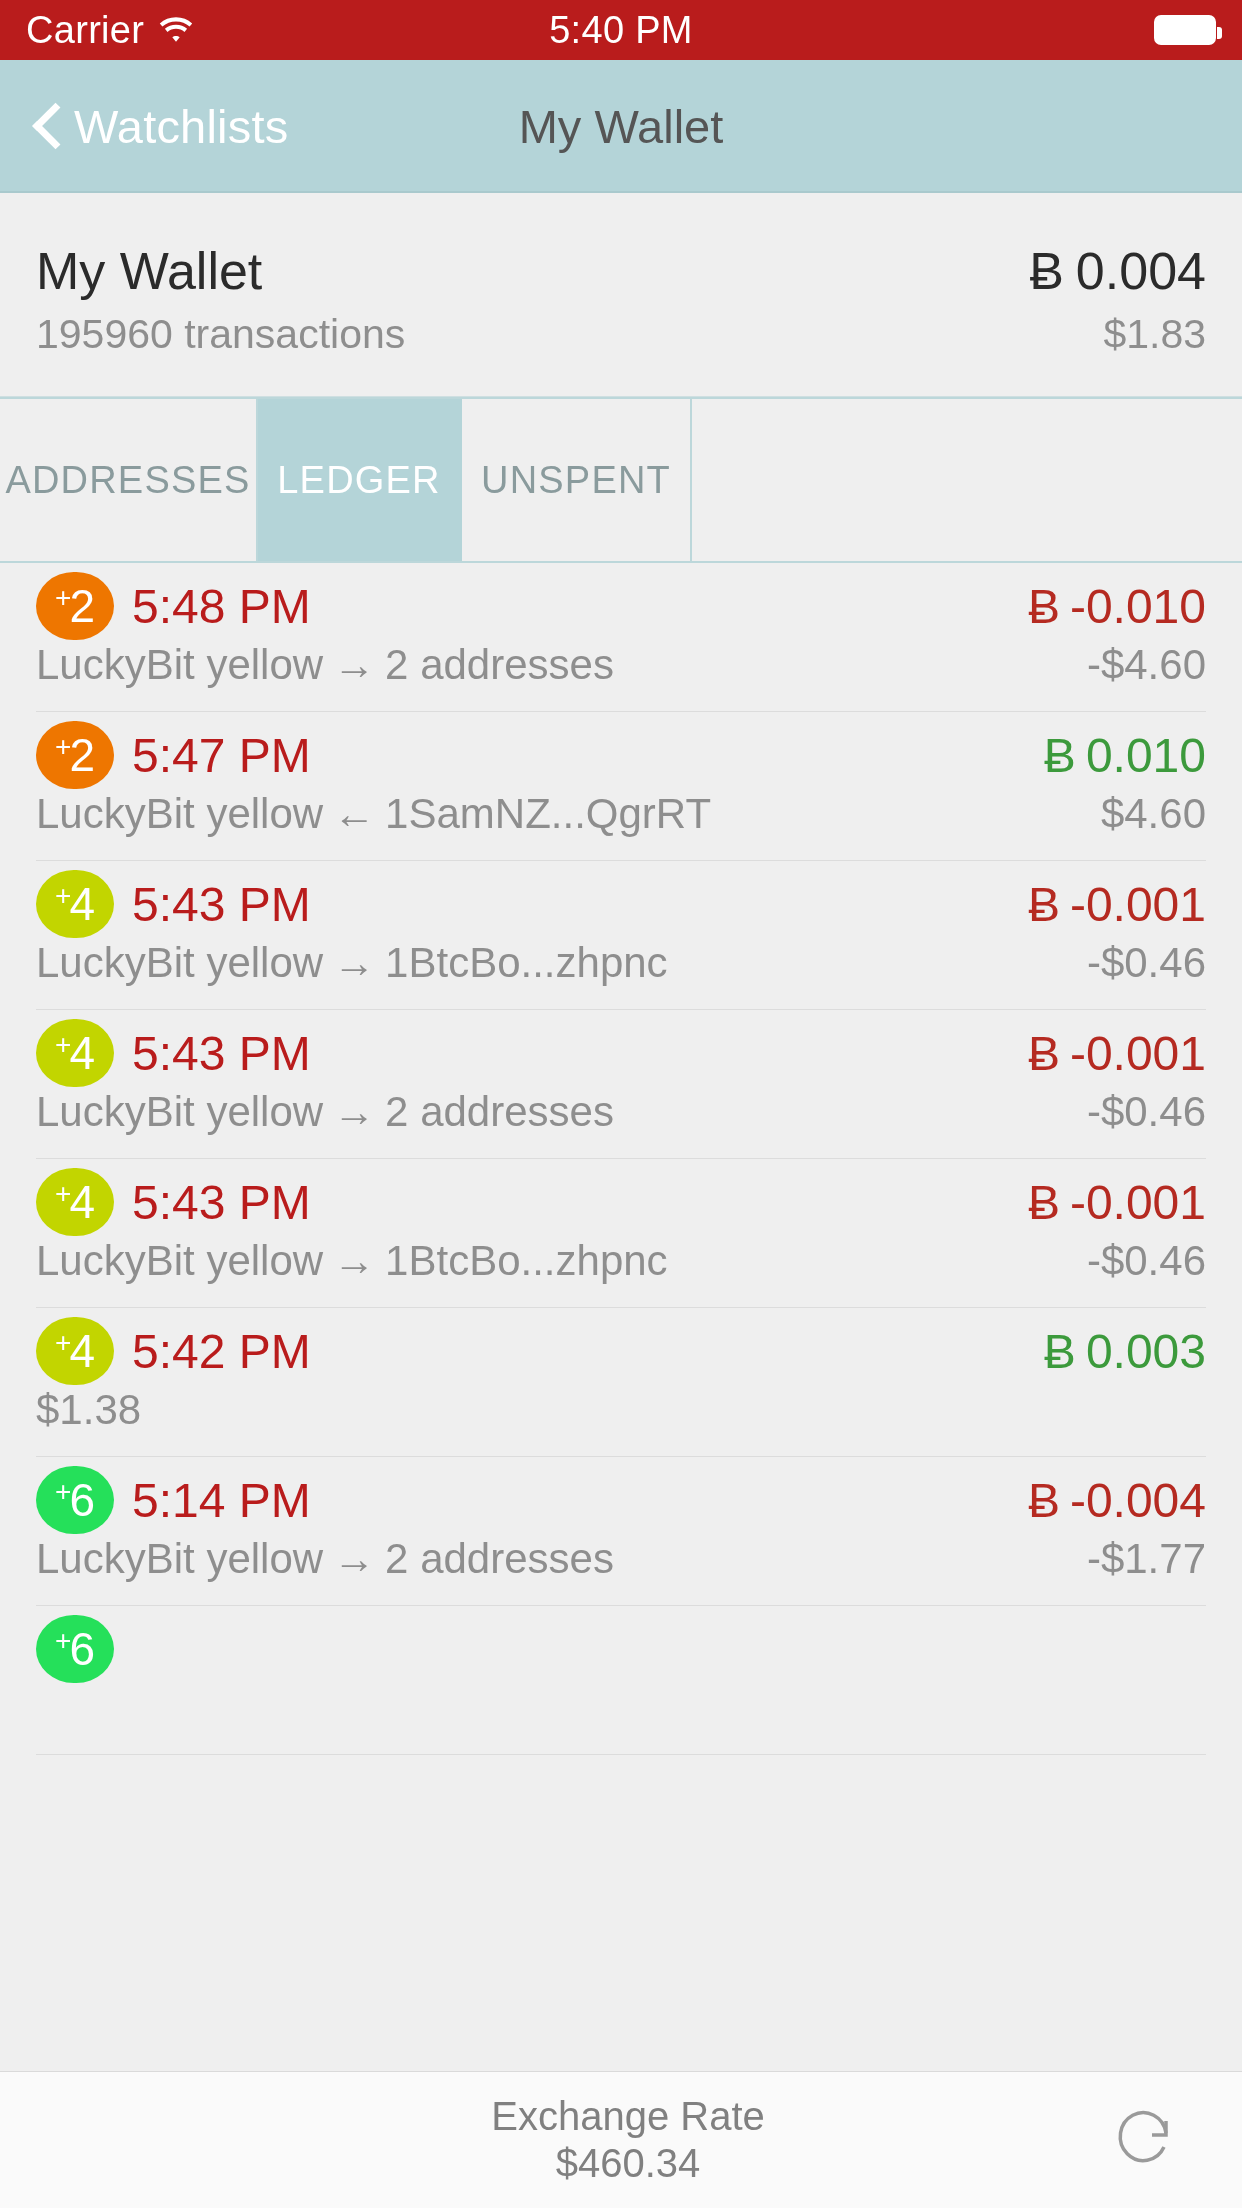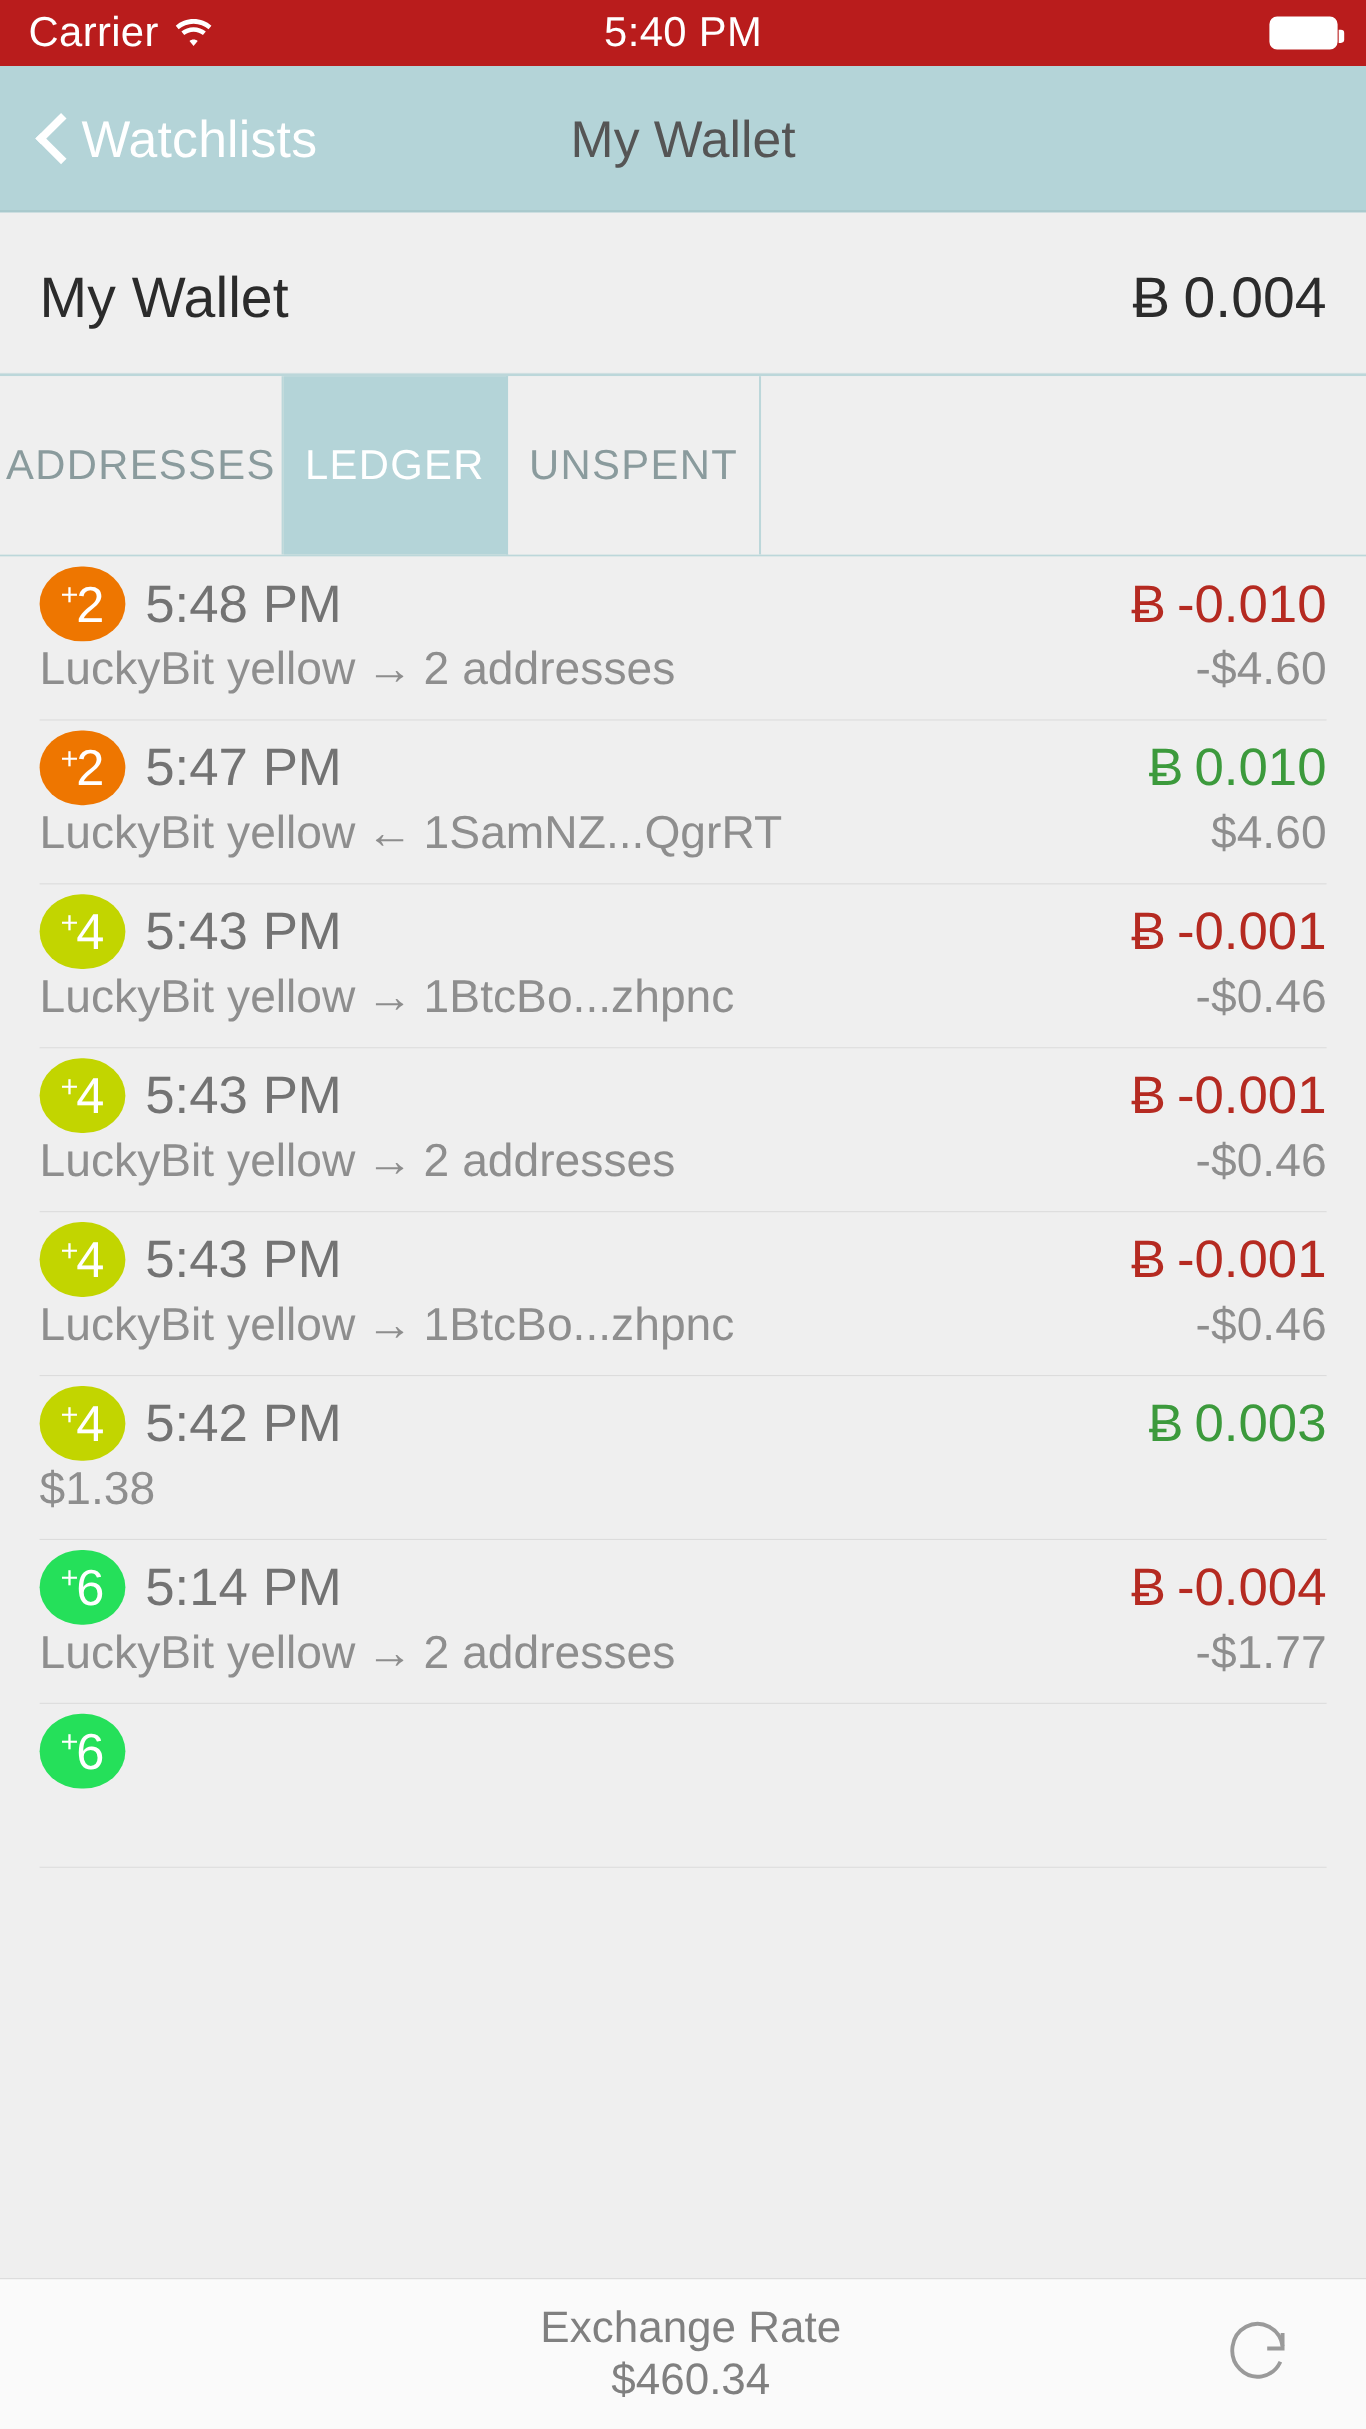--- a/index.html
+++ b/index.html
@@ -252,21 +252,21 @@
   }
   .conf-badge .plus {
     font-size: 28px;
     vertical-align: super;
     position: relative;
     top: -8px;
     margin-right: -2px;
   }
   .tx-time {
     font-size: 48px;
-    color: #737373;
+    color: #b91c1c;
   }
   .tx-amount {
     font-size: 48px;
     white-space: nowrap;
   }
   .tx-amount .btc-sym { margin-right: 10px; }
   .tx-amount.neg { color: #b52a21; }
   .tx-amount.pos { color: #3c9a3c; }
   .tx-bottom {
     display: flex;
@@ -347,20 +347,24 @@
       <span class="nav-back-label">Watchlists</span>
     </div>
     <div class="nav-title">My Wallet</div>
   </div>
 
   <div class="wallet-header">
     <div class="wallet-row">
       <span class="wallet-name">My Wallet</span>
       <span class="wallet-balance"><span class="btc-sym">Ƀ</span><span>0.004</span></span>
     </div>
+    <div class="wallet-subrow">
+      <span class="wallet-txcount">195960 transactions</span>
+      <span class="wallet-fiat">$1.83</span>
+    </div>
   </div>
 
   <div class="tab-bar">
     <div class="tab t-addresses">
       <span>ADDRESSES</span>
     </div>
     <div class="tab t-ledger active">
       <span>LEDGER</span>
     </div>
     <div class="tab t-unspent">

